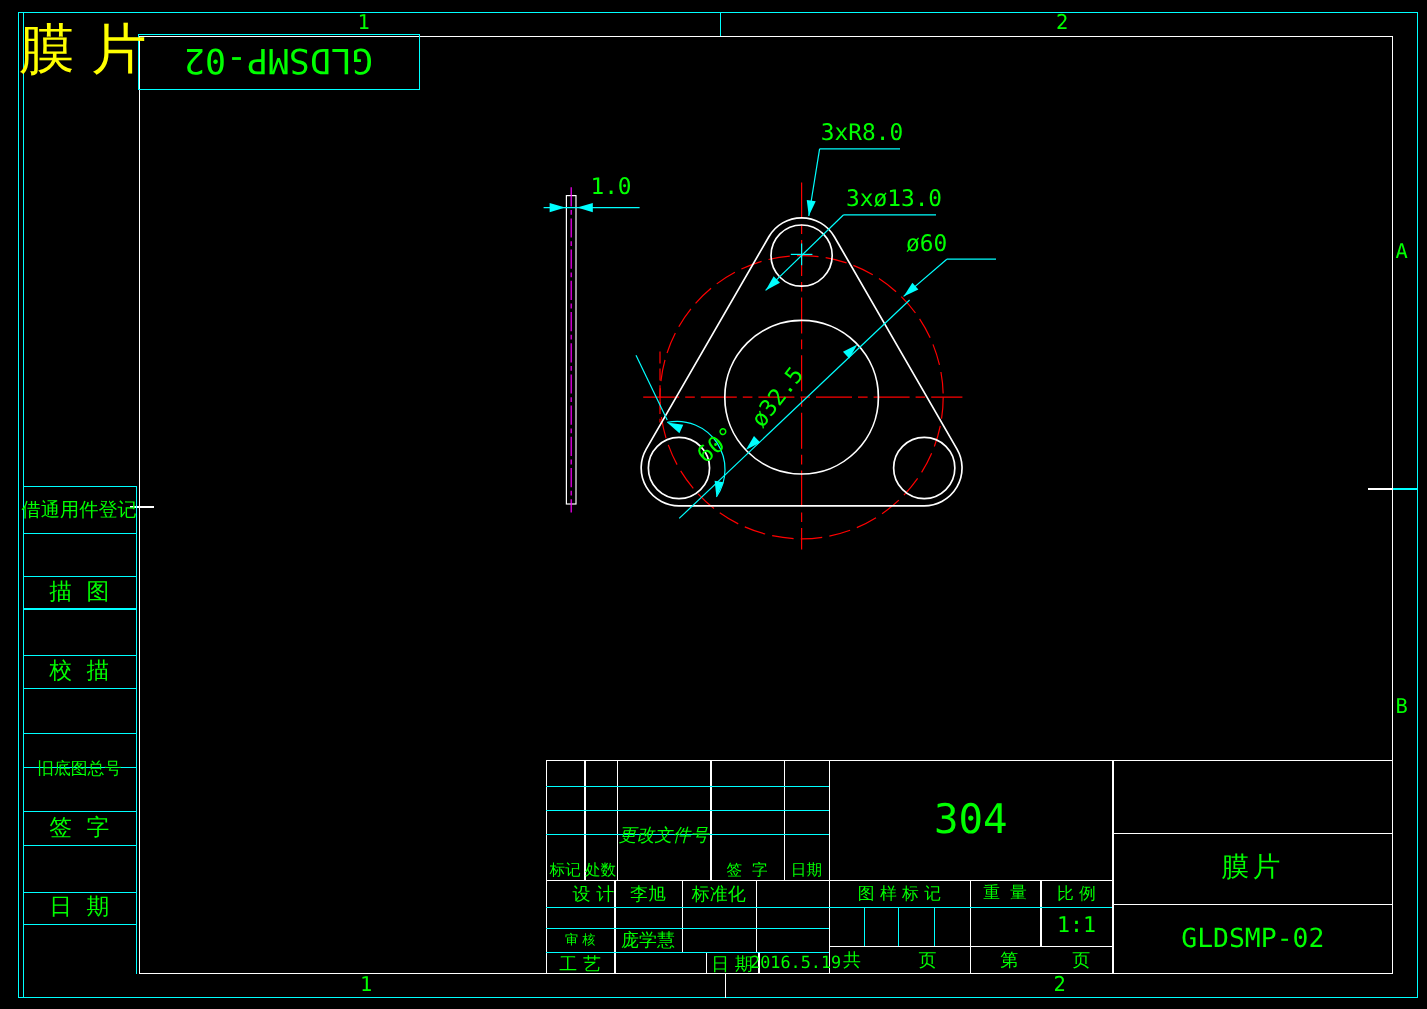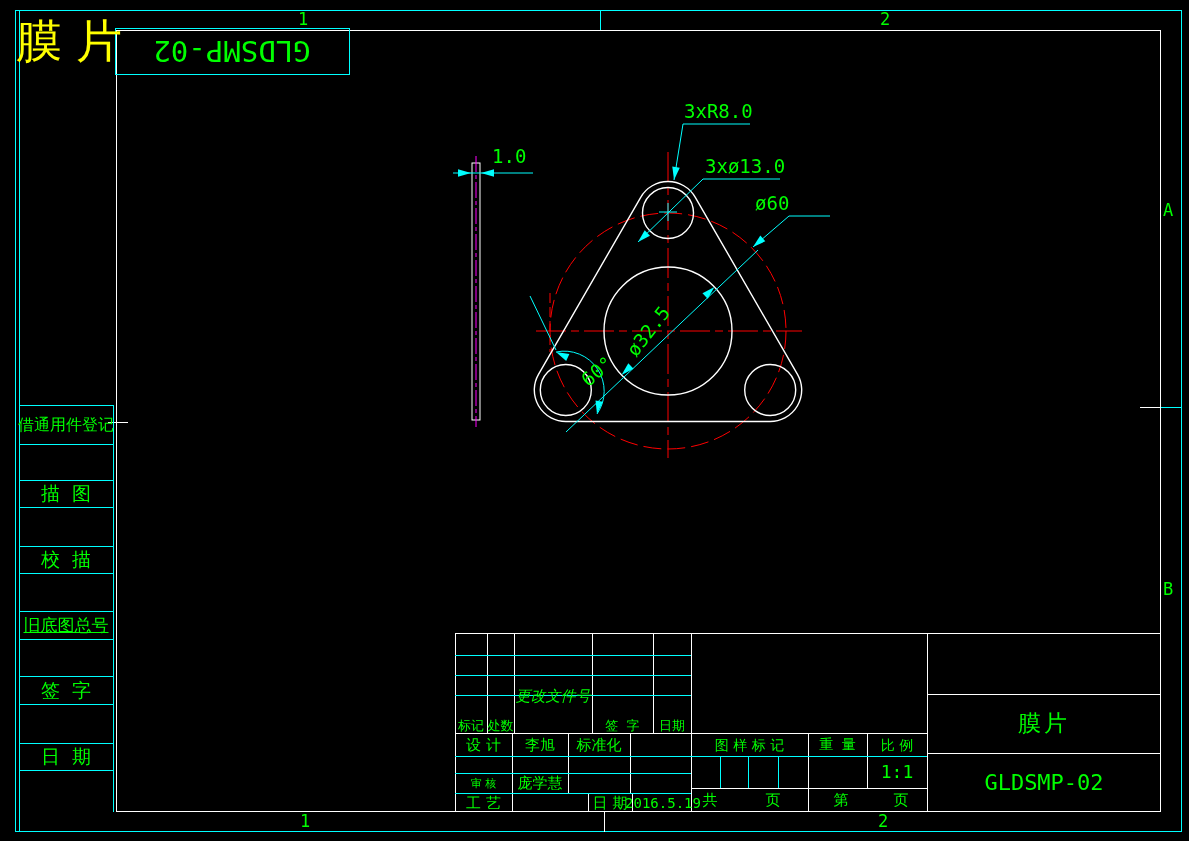--- a/index.html
+++ b/index.html
@@ -143,41 +143,42 @@
 <div class="t mono" style="left:878px;top:813px;font-size:17px;">2</div>
 <div class="t mono" style="left:1163px;top:202px;font-size:17px;">A</div>
 <div class="t mono" style="left:1163px;top:581px;font-size:17px;">B</div>
 
 <div class="t cjk" style="left:16px;top:18px;font-size:46px;color:#ffff00;letter-spacing:14px;">膜片</div>
 <div class="t mono ctr" style="left:115px;top:28px;width:234px;height:46px;font-size:29px;transform:rotate(180deg);">GLDSMP-02</div>
 
 <div class="t cjk ctr" style="left:19px;top:405px;width:94px;height:39px;font-size:16px;">借通用件登记</div>
 <div class="t cjk ctr" style="left:19px;top:480px;width:94px;height:27px;font-size:19px;">描  图</div>
 <div class="t cjk ctr" style="left:19px;top:546px;width:94px;height:27px;font-size:19px;">校  描</div>
-<div class="t cjk ctr" style="left:19px;top:611px;width:94px;height:28px;font-size:17px;text-decoration:underline;">旧底图总号</div>
+<div class="t cjk ctr" style="left:19px;top:627px;width:94px;height:28px;font-size:14px;">旧底图总号</div>
 <div class="t cjk ctr" style="left:19px;top:676px;width:94px;height:28px;font-size:19px;">签  字</div>
 <div class="t cjk ctr" style="left:19px;top:743px;width:94px;height:27px;font-size:19px;">日  期</div>
 
 <div class="t mono" style="left:492px;top:147px;font-size:19px;">1.0</div>
 <div class="t mono" style="left:684px;top:102px;font-size:19px;">3xR8.0</div>
 <div class="t mono" style="left:705px;top:157px;font-size:19px;">3xø13.0</div>
 <div class="t mono" style="left:755px;top:194px;font-size:19px;">ø60</div>
 <div class="t mono ctr" style="left:608px;top:321px;width:80px;height:20px;font-size:19px;transform:rotate(-52deg);">ø32.5</div>
 <div class="t mono ctr" style="left:572px;top:361px;width:50px;height:20px;font-size:19px;transform:rotate(-40deg);">60°</div>
 
+<div class="t mono ctr" style="left:691px;top:633px;width:236px;height:100px;font-size:34px;">304</div>
 <div class="t cjk ctr" style="left:927px;top:694px;width:234px;height:59px;font-size:23px;letter-spacing:3px;">膜片</div>
 <div class="t mono ctr" style="left:927px;top:753px;width:234px;height:59px;font-size:22px;">GLDSMP-02</div>
 
 <div class="t cjk ctr" style="left:455px;top:717px;width:32px;height:16px;font-size:13px;">标记</div>
 <div class="t cjk ctr" style="left:487px;top:717px;width:27px;height:16px;font-size:13px;">处数</div>
 <div class="t cjk ctr" style="left:514px;top:688px;width:78px;height:16px;font-size:15px;font-style:italic;">更改文件号</div>
 <div class="t cjk ctr" style="left:592px;top:717px;width:61px;height:16px;font-size:13px;">签  字</div>
 <div class="t cjk ctr" style="left:653px;top:717px;width:38px;height:16px;font-size:13px;">日期</div>
 
-<div class="t cjk ctr" style="left:455px;top:735px;width:57px;height:20px;font-size:15px;">设 计</div>
+<div class="t cjk ctr" style="left:455px;top:735px;width:57px;height:20px;font-size:15px;padding-left:11px;">设 计</div>
 <div class="t cjk ctr" style="left:512px;top:735px;width:56px;height:20px;font-size:15px;">李旭</div>
 <div class="t cjk ctr" style="left:568px;top:735px;width:62px;height:20px;font-size:15px;">标准化</div>
 <div class="t cjk ctr" style="left:455px;top:774px;width:57px;height:18px;font-size:11px;">审 核</div>
 <div class="t cjk ctr" style="left:512px;top:774px;width:56px;height:18px;font-size:15px;">庞学慧</div>
 <div class="t cjk ctr" style="left:455px;top:794px;width:57px;height:18px;font-size:15px;">工 艺</div>
 <div class="t cjk ctr" style="left:588px;top:794px;width:44px;height:18px;font-size:15px;">日 期</div>
 <div class="t mono ctr" style="left:630px;top:794px;width:66px;height:18px;font-size:14px;">2016.5.19</div>
 
 <div class="t cjk ctr" style="left:691px;top:735px;width:117px;height:20px;font-size:14px;">图 样 标 记</div>
 <div class="t cjk ctr" style="left:808px;top:735px;width:59px;height:20px;font-size:14px;font-family:Liberation Mono, monospace;">重 量</div>

